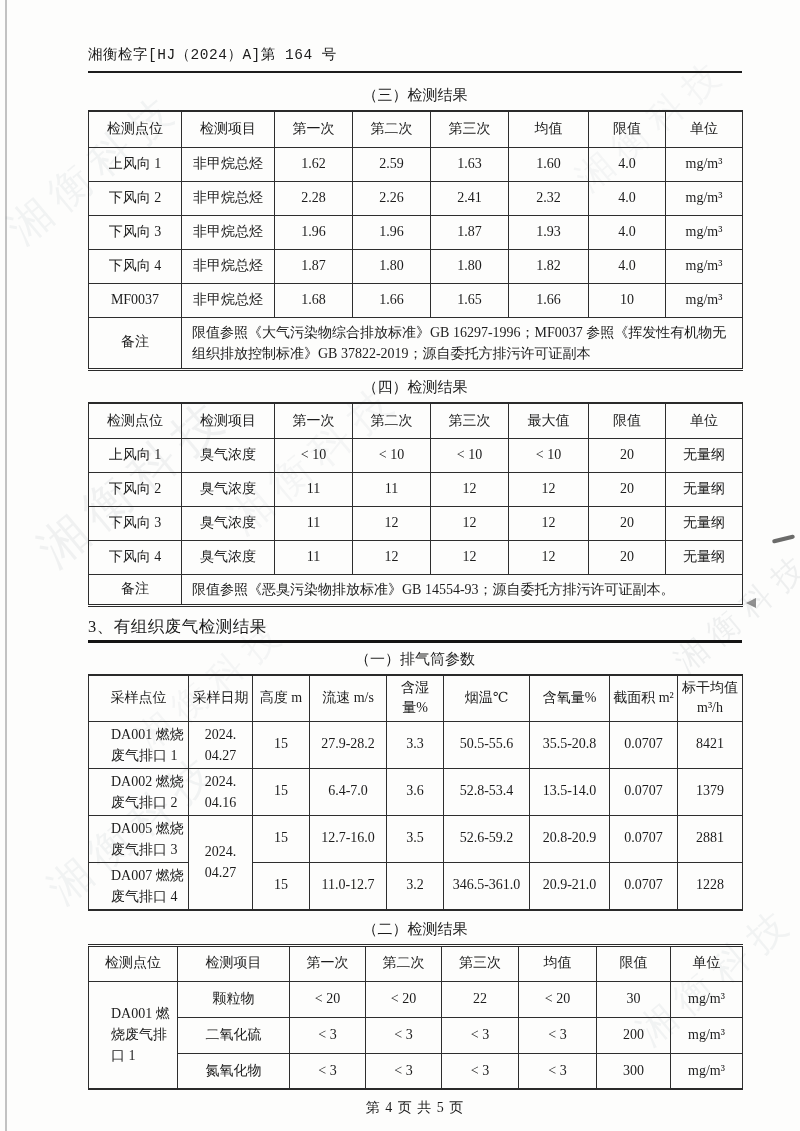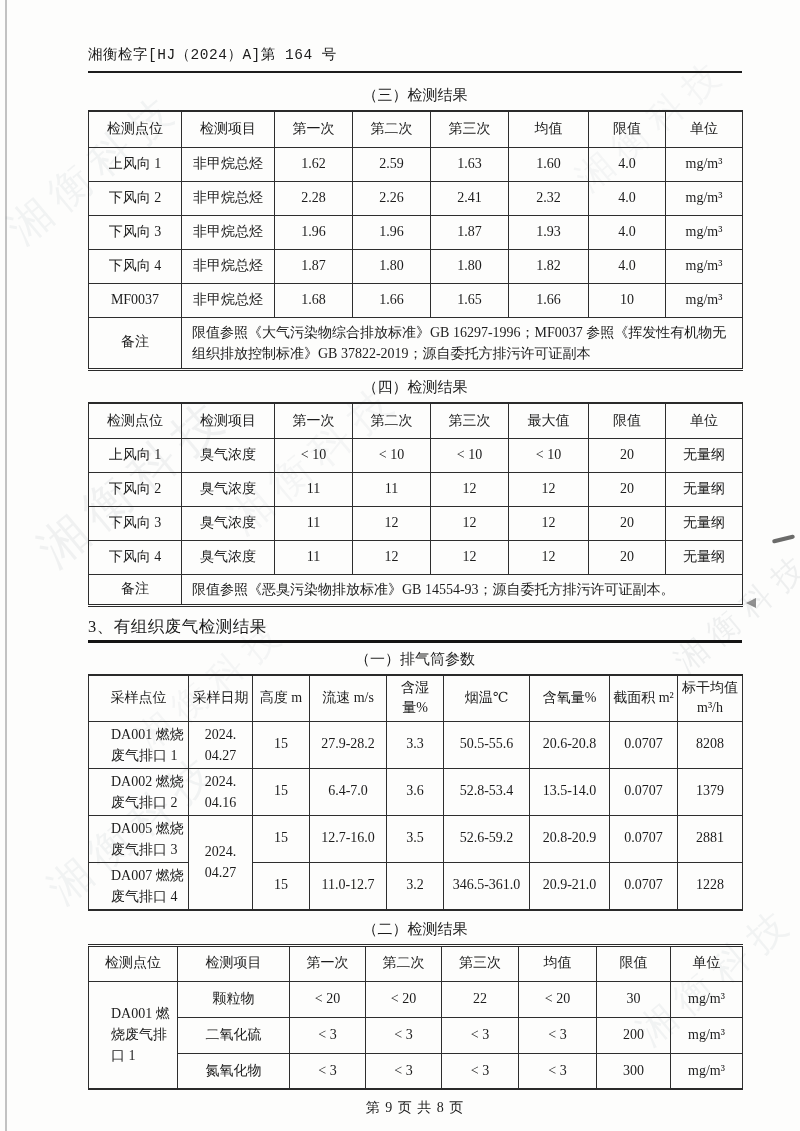--- a/index.html
+++ b/index.html
@@ -247,23 +247,23 @@
         <th>标干均值 m³/h</th>
       </tr>
       <tr class="h42">
         <td class="pl">DA001 燃烧废气排口 1</td>
         <td class="pre">2024.
 04.27</td>
         <td>15</td>
         <td>27.9-28.2</td>
         <td>3.3</td>
         <td>50.5-55.6</td>
-        <td>20.6-20.8</td>
+        <td>35.5-20.8</td>
         <td>0.0707</td>
-        <td>8208</td>
+        <td>8421</td>
       </tr>
       <tr class="h42">
         <td class="pl">DA002 燃烧废气排口 2</td>
         <td class="pre">2024.
 04.16</td>
         <td>15</td>
         <td>6.4-7.0</td>
         <td>3.6</td>
         <td>52.8-53.4</td>
         <td>13.5-14.0</td>
@@ -342,15 +342,15 @@
         <td>&lt; 3</td>
         <td>&lt; 3</td>
         <td>&lt; 3</td>
         <td>&lt; 3</td>
         <td>300</td>
         <td>mg/m³</td>
       </tr>
     </tbody>
       </table>
 
-    <div class="page-footer">第 9 页 共 8 页</div>
+    <div class="page-footer">第 4 页 共 5 页</div>
   </div>
 </div>
 
 </body></html>

